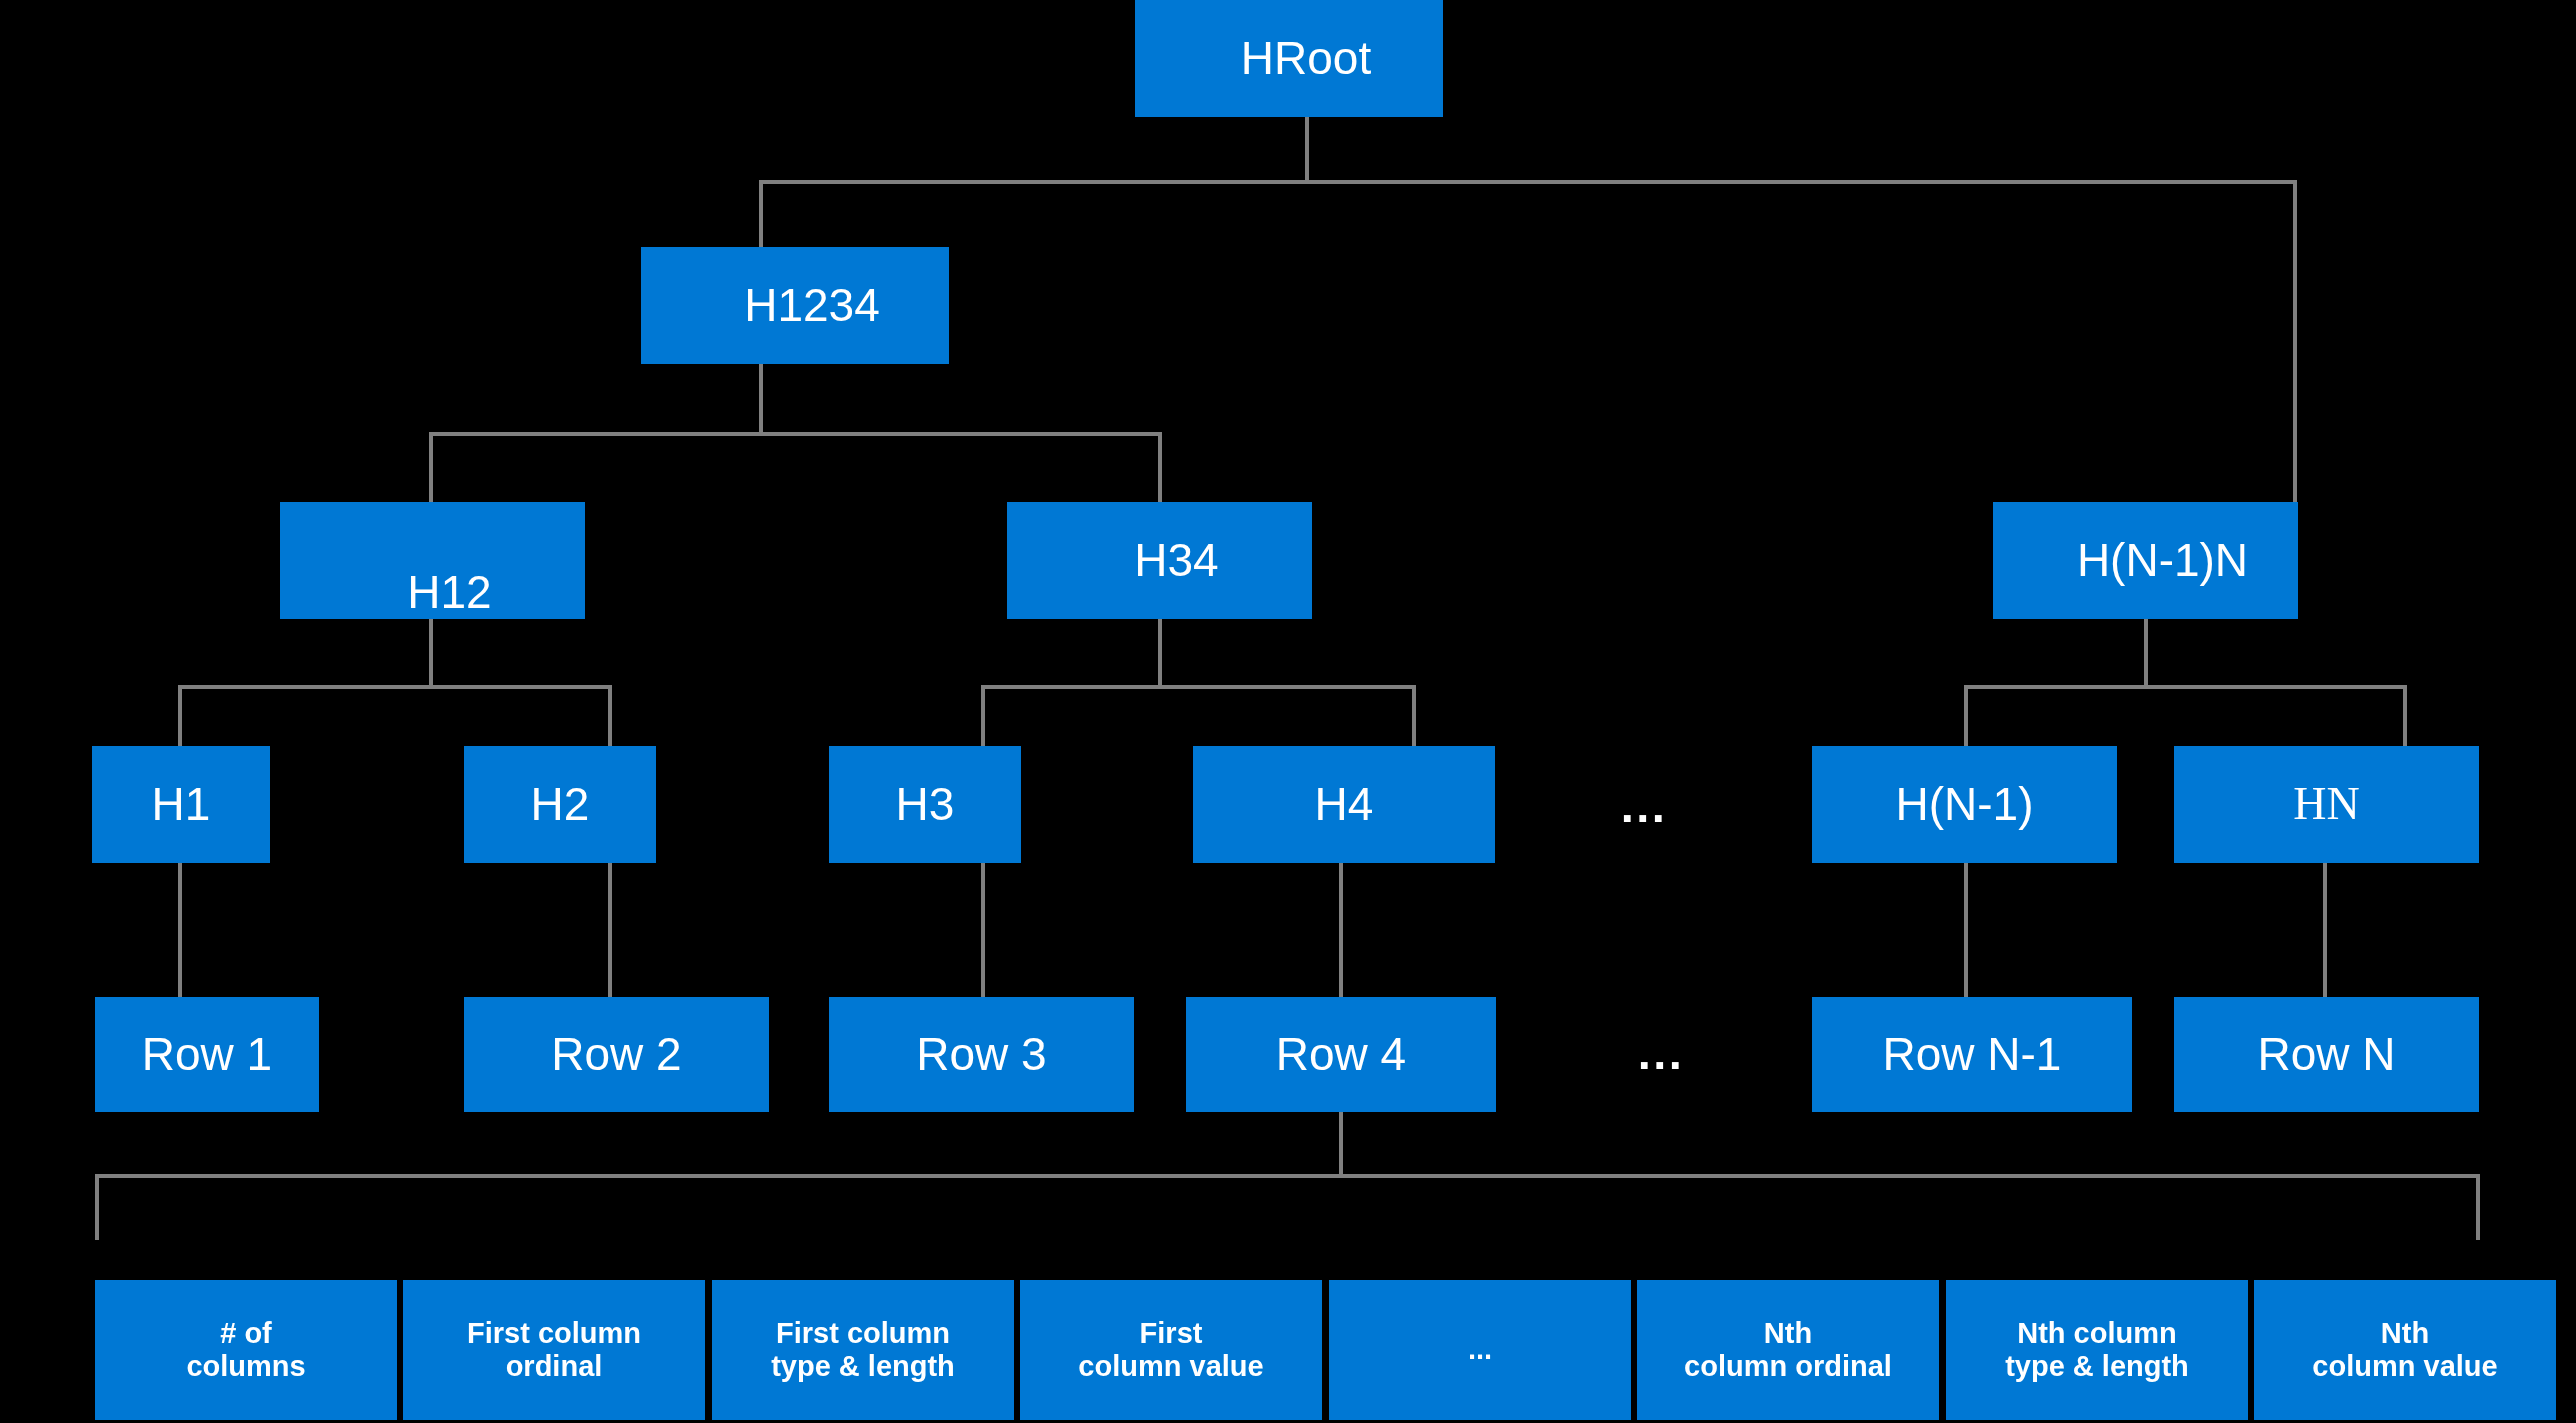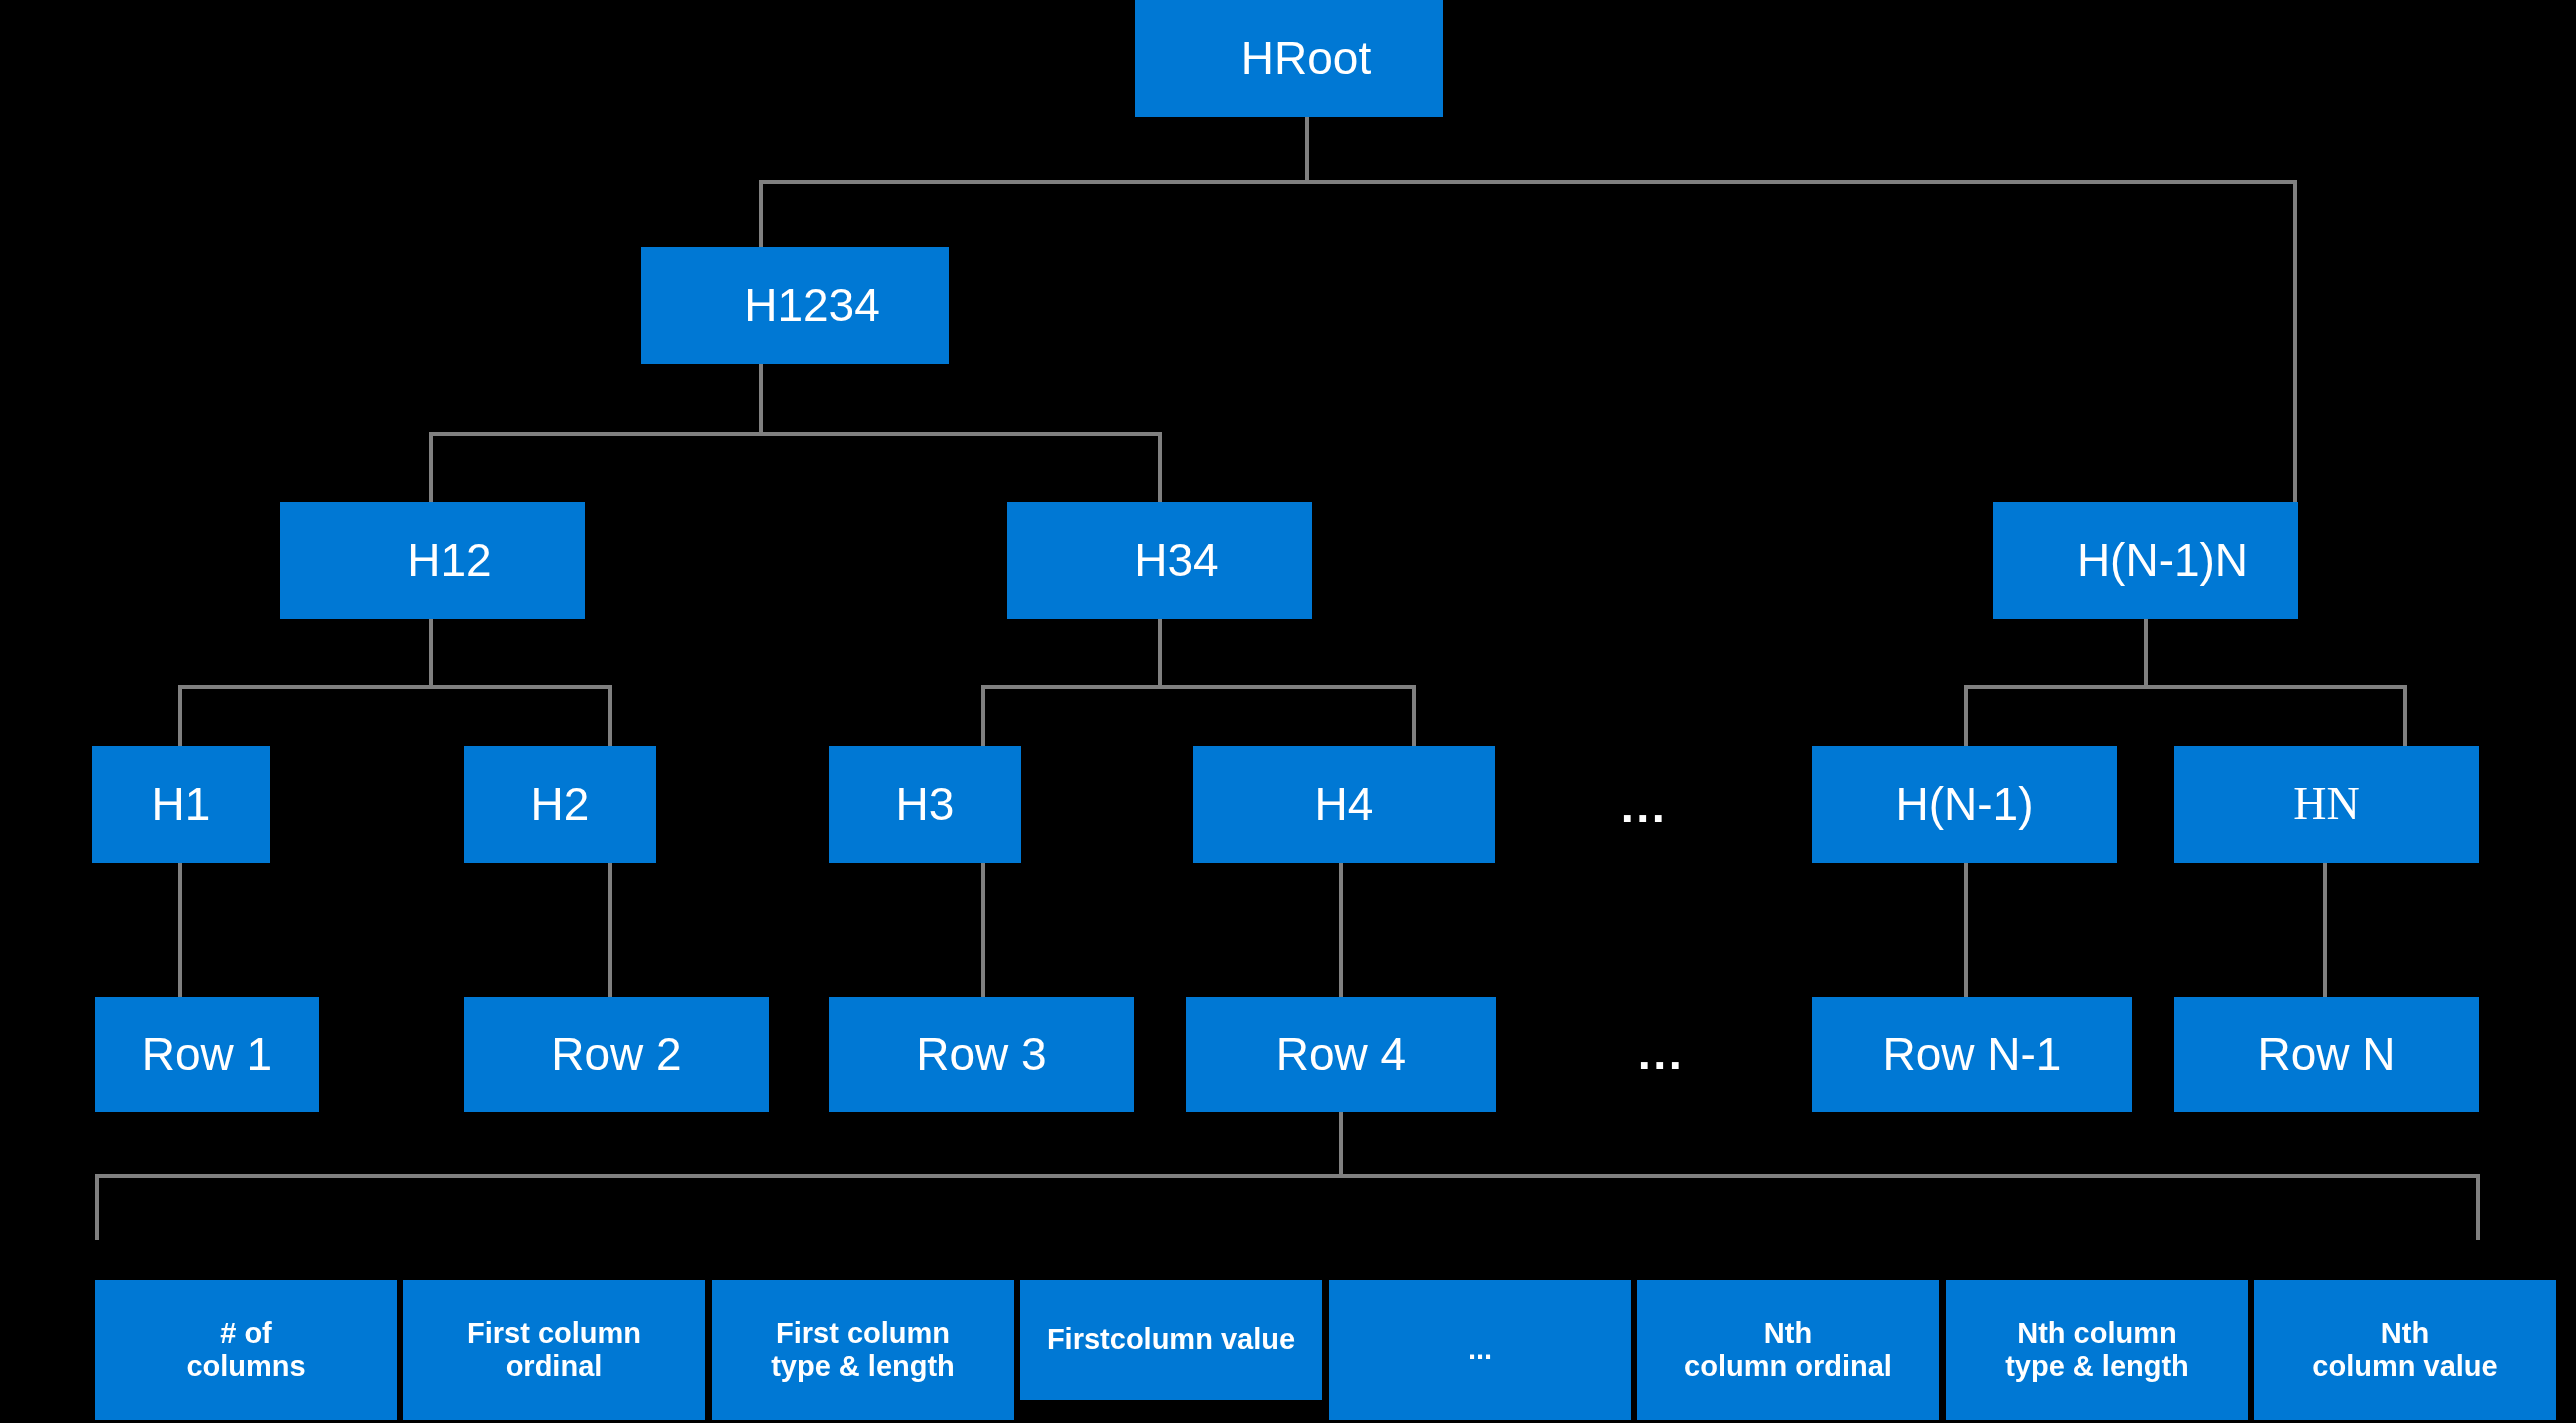--- a/index.html
+++ b/index.html
@@ -100,21 +100,21 @@
   <div class="line vline" style="left:2476px; top:1174px; height:66px;"></div>
 
   <div class="node tier-a" style="left:1135px; top:0px; width:308px; height:117px;">
     <span>HRoot</span>
   </div>
 
   <div class="node tier-a" style="left:641px; top:247px; width:308px; height:117px;">
     <span>H1234</span>
   </div>
 
-  <div class="node tier-a" style="left:280px; top:502px; width:305px; height:117px;">
+  <div class="node tier-a" style="left:280px; top:502px; width:305px; height:117px;align-items:flex-end;">
     <span>H12</span>
   </div>
   <div class="node tier-a" style="left:1007px; top:502px; width:305px; height:117px;">
     <span>H34</span>
   </div>
   <div class="node tier-a" style="left:1993px; top:502px; width:305px; height:117px;">
     <span>H(N-1)N</span>
   </div>
 
   <div class="node tier-b" style="left:92px; top:746px; width:178px; height:117px;">
@@ -166,21 +166,21 @@
     <span>columns</span>
   </div>
   <div class="node col" style="left:403px; top:1280px; width:302px; height:140px; flex-direction:column;">
     <span>First column</span>
     <span>ordinal</span>
   </div>
   <div class="node col" style="left:712px; top:1280px; width:302px; height:140px; flex-direction:column;">
     <span>First column</span>
     <span>type &amp; length</span>
   </div>
-  <div class="node col" style="left:1020px; top:1280px; width:302px; height:120px; flex-direction:row;">
+  <div class="node col" style="left:1020px; top:1280px; width:302px; height:140px; flex-direction:column;">
     <span>First</span>
     <span>column value</span>
   </div>
   <div class="node col" style="left:1329px; top:1280px; width:302px; height:140px; flex-direction:column;">
     <span>...</span>
   </div>
   <div class="node col" style="left:1637px; top:1280px; width:302px; height:140px; flex-direction:column;">
     <span>Nth</span>
     <span>column ordinal</span>
   </div>

